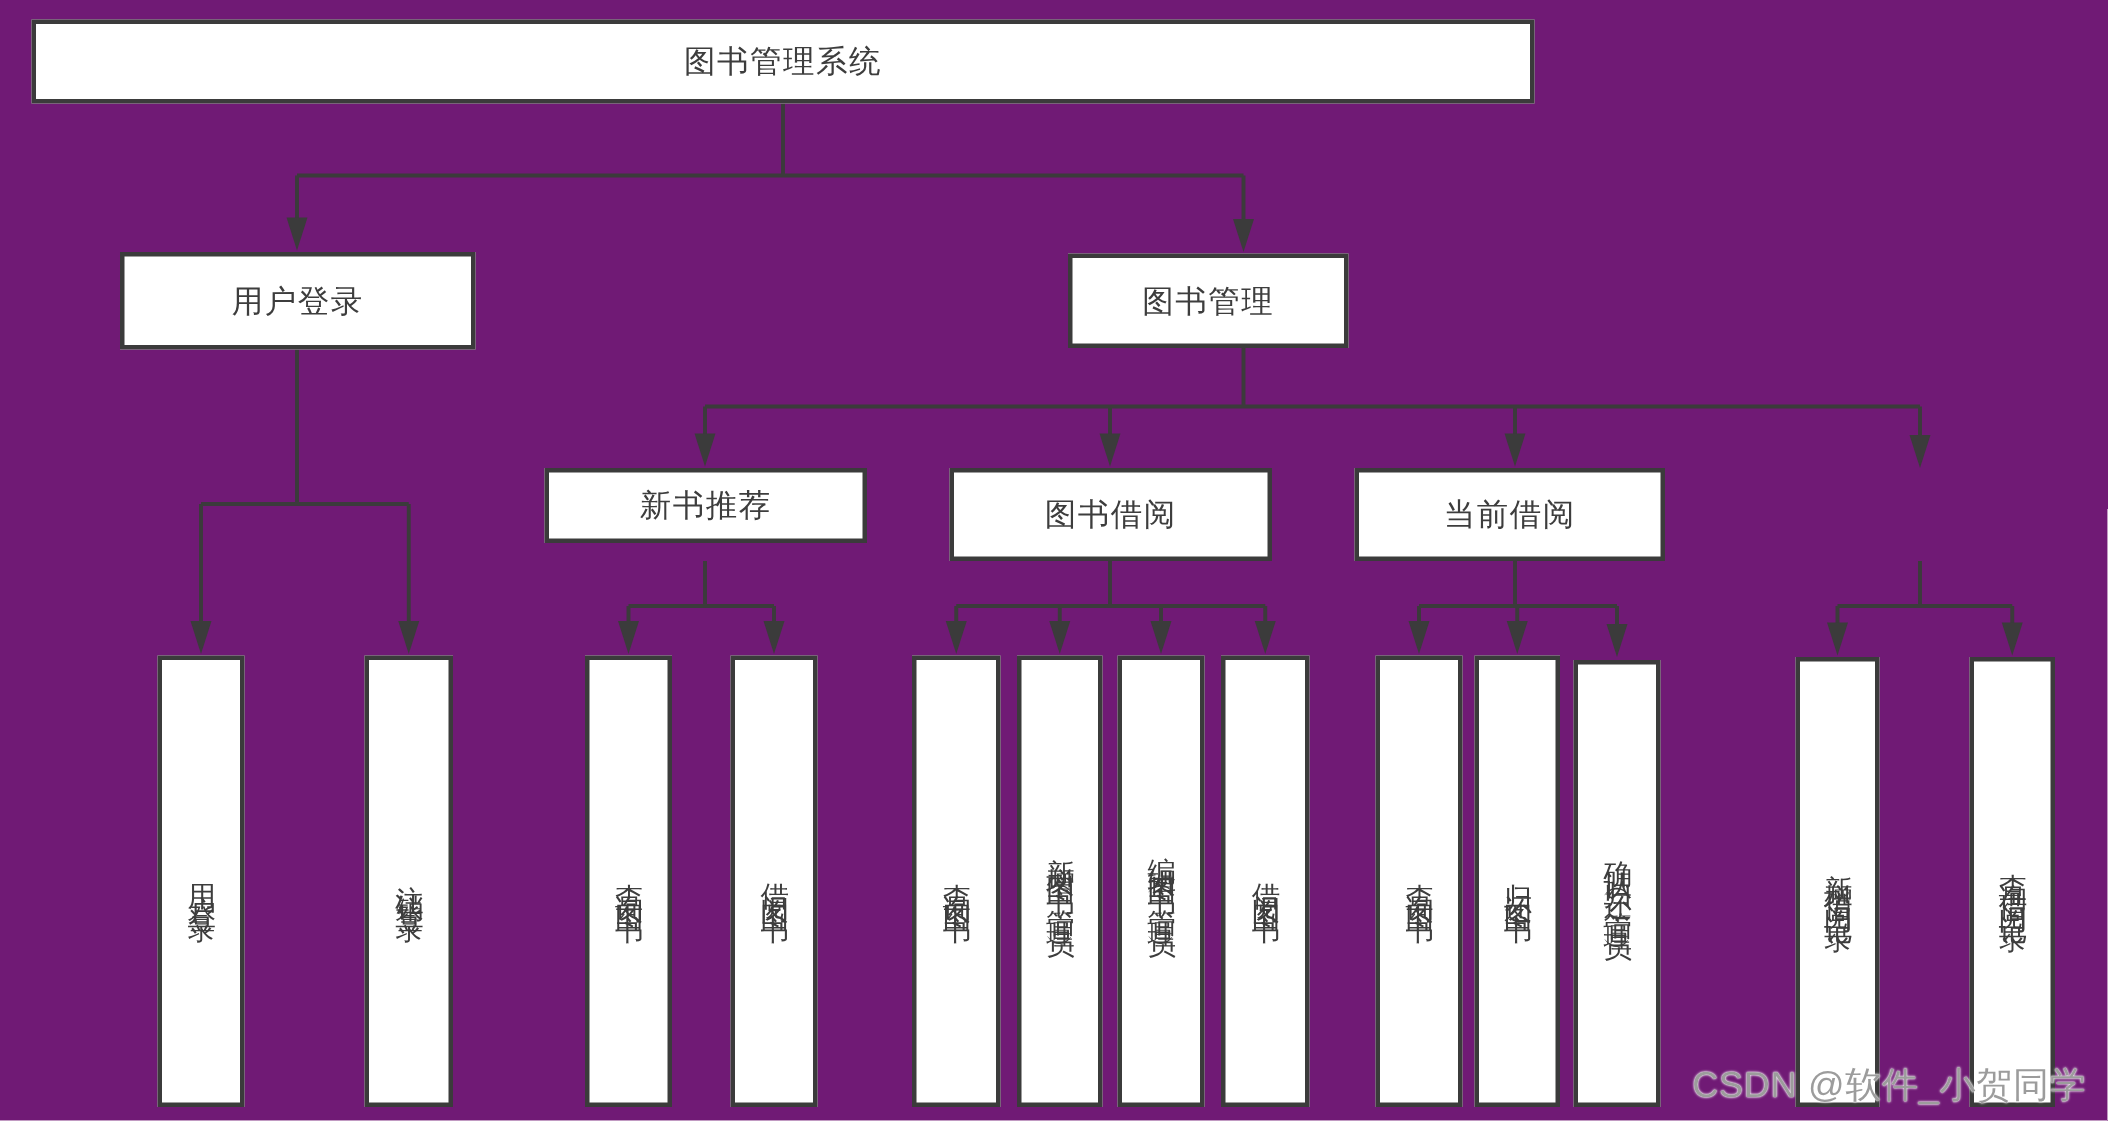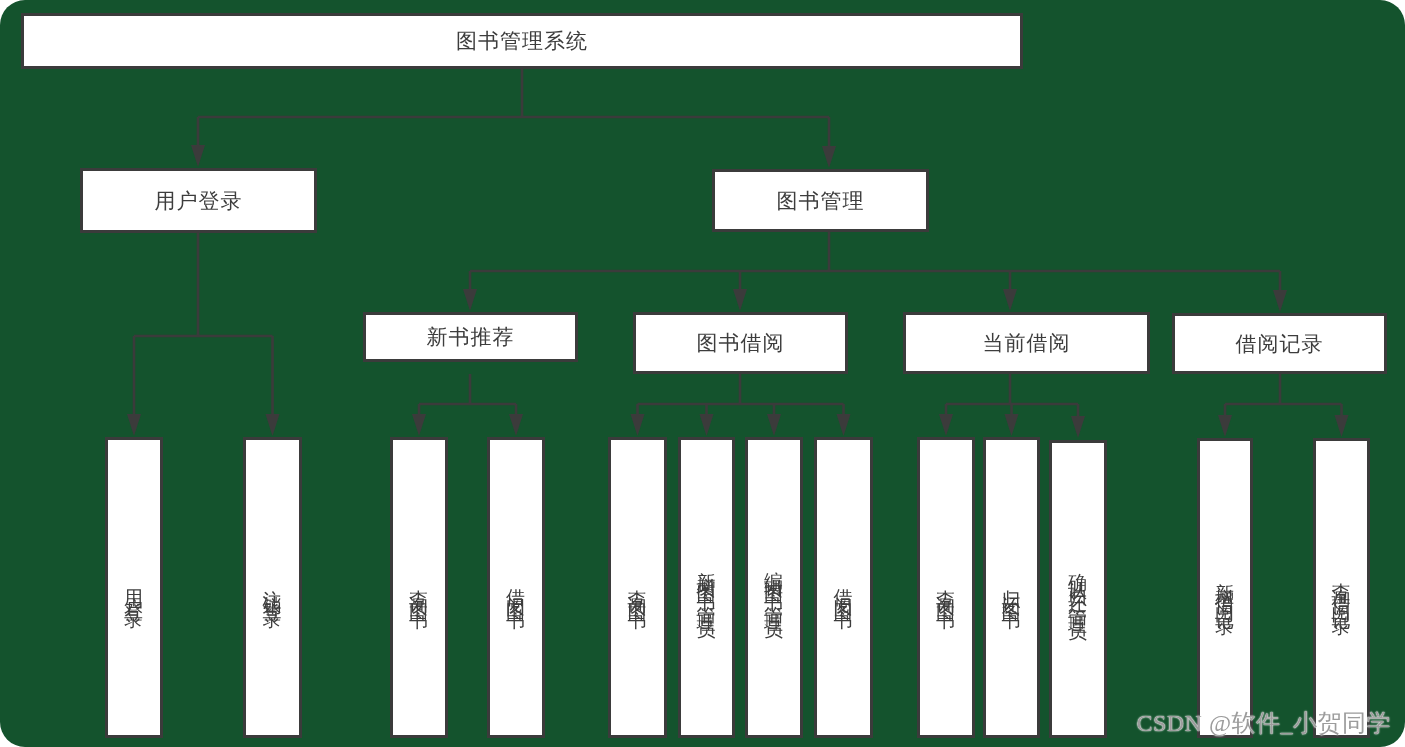--- a/index.html
+++ b/index.html
@@ -1,22 +1,21 @@
 <!DOCTYPE html>
 <html><head>
 <meta charset="utf-8">
 <style>
   html,body{margin:0;padding:0;background:#ffffff;}
   .stage{
     position:relative;
     width:1405px;height:747px;
-    background:#14532d;
-    font-family:Liberation Serif, serif;
+    background:#701a75;
+    font-family:Liberation Sans, sans-serif;
     overflow:hidden;
-    border-radius:25px;
   }
   .connectors{
     position:absolute;left:0;top:0;width:1405px;height:747px;
     pointer-events:none;
   }
   .box{
     position:absolute;
     box-sizing:border-box;
     border:3px solid #3b3b3b;
     background:#ffffff;
@@ -38,24 +37,24 @@
   .vbox .vtext{
     writing-mode:vertical-rl;
     text-orientation:mixed;
     letter-spacing:7px;
     line-height:1;
     white-space:nowrap;
   }
   
   .n-root   {left:21px;  top:13px;  width:1002px; height:56px;}
   .n-login  {left:80px;  top:168px; width:237px;  height:65px;}
-  .n-manage {left:712px; top:169px; width:217px;  height:63px;text-align:center;}
+  .n-manage {left:712px; top:169px; width:187px;  height:63px;text-align:center;}
   .n-rec    {left:363px; top:312px; width:215px;  height:50px;}
   .n-borrow {left:633px; top:312px; width:215px;  height:62px;}
-  .n-current{left:903px; top:312px; width:247px;  height:62px;}
+  .n-current{left:903px; top:312px; width:207px;  height:62px;}
   .n-records{left:1172px;top:313px; width:215px;  height:61px;}
 
   .lf1 {left:105px; top:437px; width:58px; height:301px;}
   .lf2 {left:243px; top:437px; width:59px; height:301px;}
   .lf3 {left:390px; top:437px; width:58px; height:301px;}
   .lf4 {left:487px; top:437px; width:58px; height:301px;}
   .lf5 {left:608px; top:437px; width:59px; height:301px;}
   .lf6 {left:678px; top:437px; width:57px; height:301px;}
   .lf7 {left:745px; top:437px; width:58px; height:301px;}
   .lf8 {left:814px; top:437px; width:59px; height:301px;}
@@ -141,23 +140,20 @@
 
   <div class="box n-rec">
     <span>新书推荐</span>
   </div>
   <div class="box n-borrow">
     <span>图书借阅</span>
   </div>
   <div class="box n-current">
     <span>当前借阅</span>
   </div>
-  <div class="box n-records">
-    <span>借阅记录</span>
-  </div>
 
   <div class="vbox lf1">
     <span class="vtext">用户登录</span>
   </div>
   <div class="vbox lf2">
     <span class="vtext">注销登录</span>
   </div>
 
   <div class="vbox lf3">
     <span class="vtext">查询图书</span>

